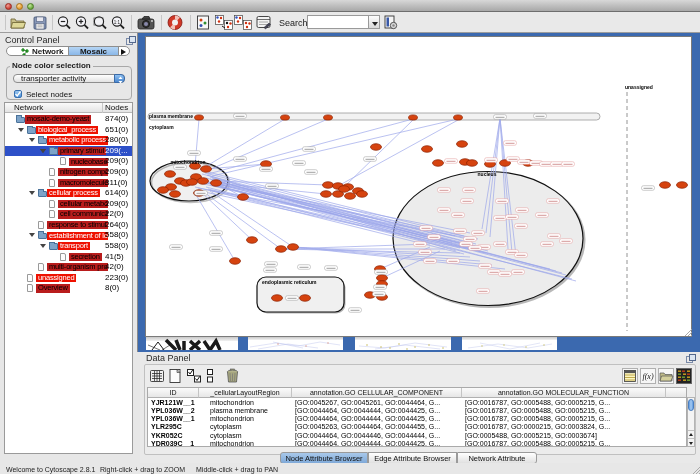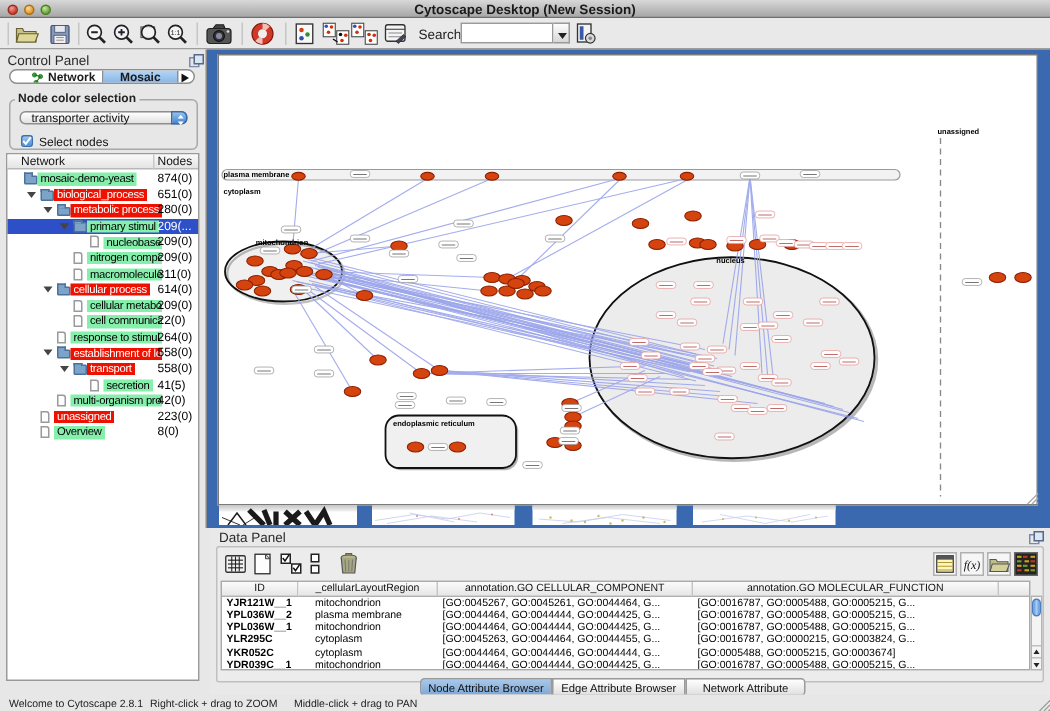--- a/index.html
+++ b/index.html
@@ -55,21 +55,21 @@
   border:1px solid #9a9a9a; }
 #treehdr { position:absolute; left:0; top:0; width:127px; height:10px;
   background:linear-gradient(#fafafa,#e4e4e4); border-bottom:1px solid #b8b8b8; font-size:8px; color:#111; }
 #treehdr .c1 { position:absolute; left:9px; top:0px; }
 #treehdr .c2 { position:absolute; left:100px; top:0px; }
 #treehdr .sep { position:absolute; left:97px; top:0; width:1px; height:10px; background:#c8c8c8; }
 .trow { position:absolute; left:0; width:127px; height:10.5px; font-size:8px; }
 .trow .lbl { position:absolute; top:1.2px; height:8.2px; line-height:8.2px; padding:0 2px; font-size:7.5px; letter-spacing:-0.2px;
   white-space:nowrap; overflow:hidden; }
 .trow .cnt { position:absolute; left:100px; top:0; line-height:10.5px; color:#000; }
-.g { background:#86efac; color:#000; }
+.g { background:#b91c1c; color:#000; }
 .r { background:#ee1100; color:#fff; }
 .trow .tri { position:absolute; top:3px; width:0; height:0;
   border-left:3px solid transparent; border-right:3px solid transparent; border-top:4px solid #444; }
 .fold { position:absolute; top:2.5px; width:9px; height:6.5px; background:#7da3c8; border:1px solid #4a729a; border-radius:1px; }
 .fold:before { content:""; position:absolute; left:-1px; top:-2.5px; width:4px; height:1.5px; background:#7da3c8; border:1px solid #4a729a; border-bottom:none;}
 .page { position:absolute; top:1px; width:6px; height:8px; background:#fdfdfd; border:1px solid #9a9a9a; border-radius:0 2px 0 0; }
 
 
 #desktop { left:138px; top:33px; width:562px; height:319px; background:#3b69af; }
 #iframe-main { position:absolute; left:7px; top:3px; width:547px; height:301px; background:#fff;
@@ -107,21 +107,20 @@
 .dtab.sel { background:linear-gradient(#a8c8ea,#7fa9d8); }
 
 #statusbar { left:0; top:463px; width:700px; height:11px; background:#e7e7e7; font-size:7px; color:#222; }
 </style>
 </head>
 <body>
 <div class="abs" id="titlebar">
   <div class="tl t1"></div>
     <div class="tl t2"></div>
     <div class="tl t3"></div>
-  <div class="title">Cytoscape Desktop (New Session)</div>
 </div>
 
 <div class="abs" id="toolbar">
   <svg width="700" height="21" viewBox="0 0 700 21" style="left:0;top:0;">
     <g stroke="#c6c6c6" stroke-width="1">
       <line x1="5.5" y1="3" x2="5.5" y2="18"></line>
         <line x1="52.5" y1="3" x2="52.5" y2="18"></line>
       <line x1="131.5" y1="3" x2="131.5" y2="18"></line>
         <line x1="161.5" y1="3" x2="161.5" y2="18"></line>
       <line x1="190.5" y1="3" x2="190.5" y2="18"></line>

